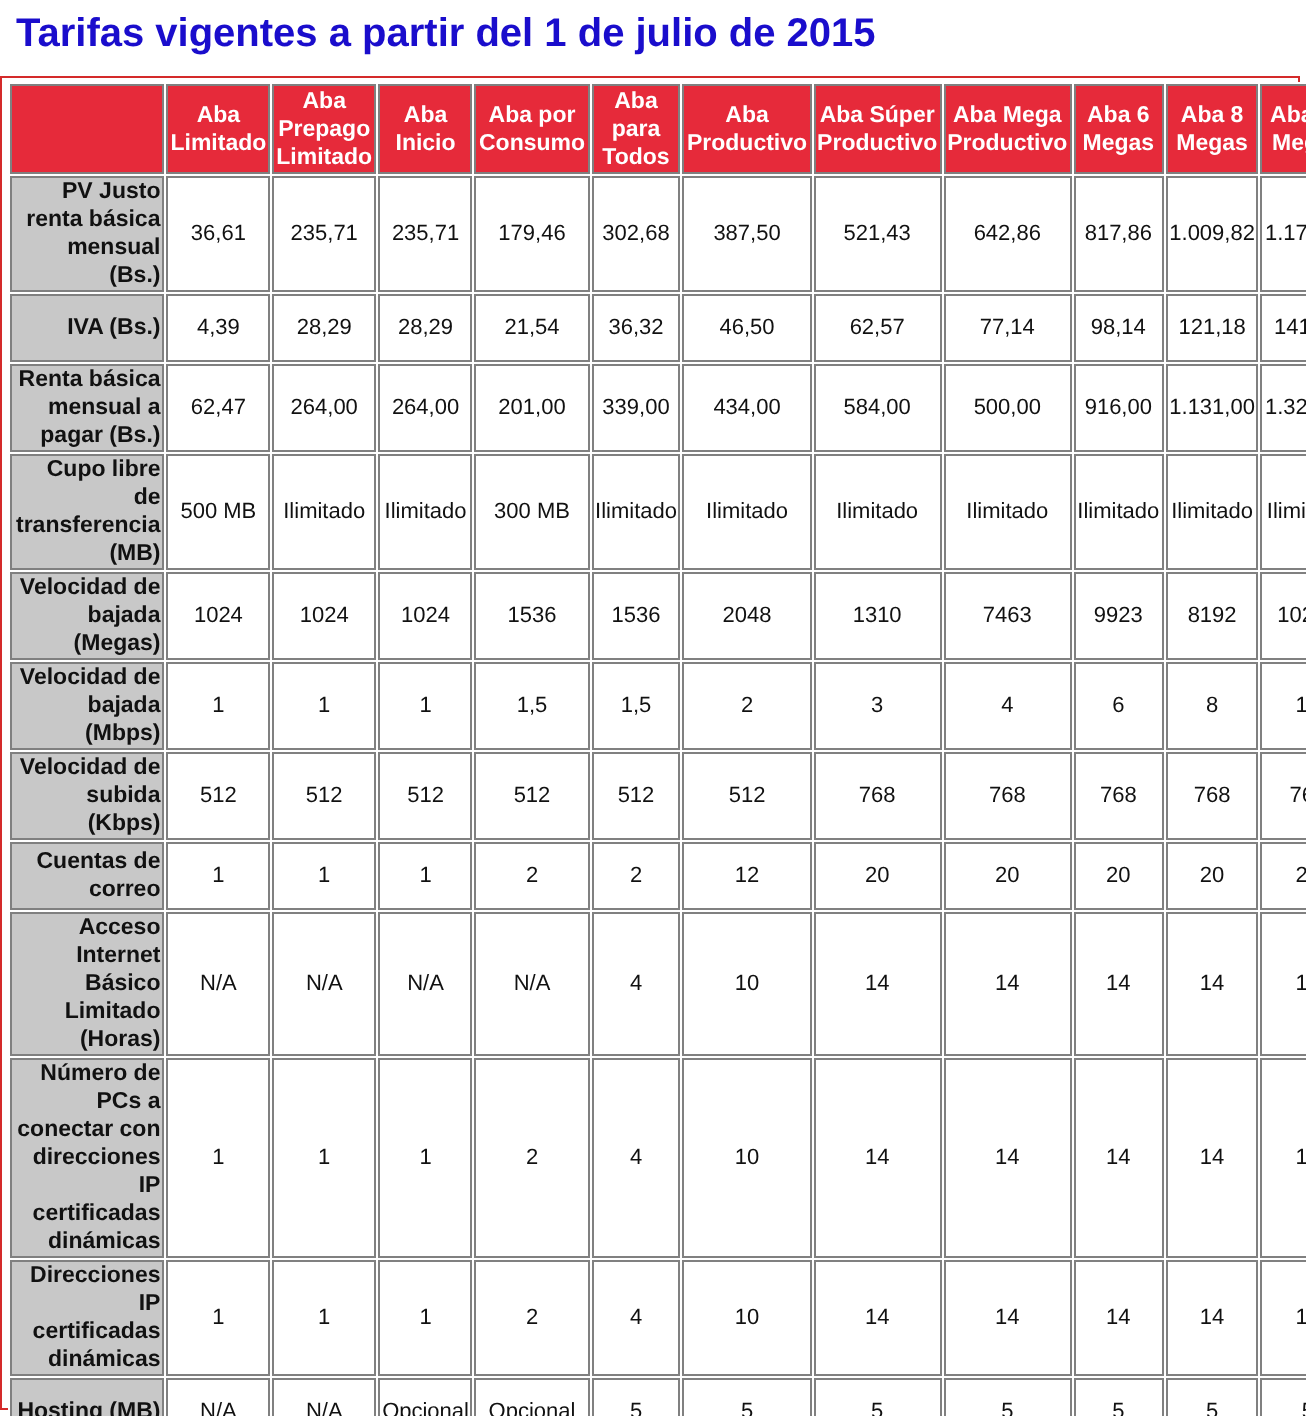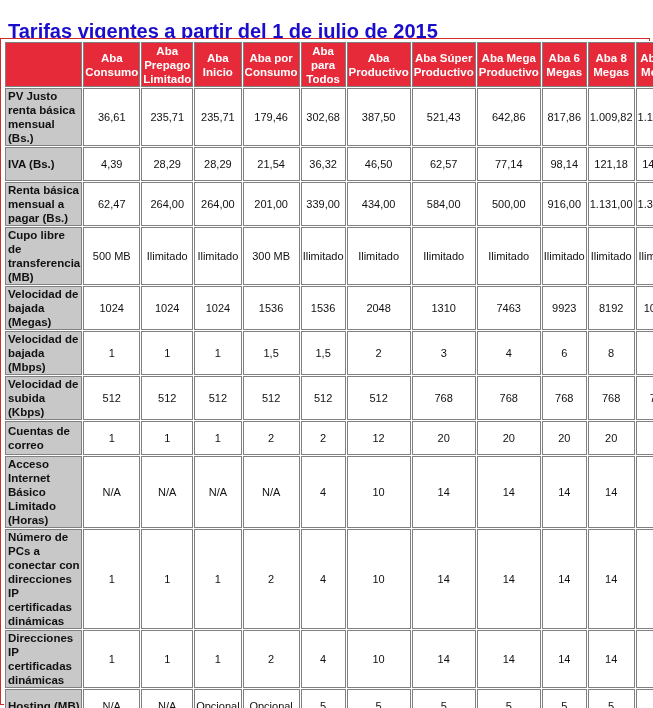--- a/index.html
+++ b/index.html
@@ -1,18 +1,18 @@
 <!DOCTYPE html>
 <html><head>
 <meta charset="utf-8">
 <style>
   html, body { margin:0; padding:0; background:#ffffff; }
   body { width:653px; height:708px; position:relative; overflow:hidden; font-family:"Liberation Sans", sans-serif; }
   .title {
-    position:absolute; left:8px; top:20px;
+    position:absolute; left:8px; top:6px;
     font-family:"Liberation Sans", sans-serif;
     font-weight:bold; font-size:20px; color:#1a0dcc; letter-spacing:0px;
     white-space:nowrap;
   }
   .frame {
     position:absolute; left:0px; top:38px; width:650px; height:667px;
     border:1px solid #d42a2a; box-sizing:border-box; background:#fff;
   }
   table.tarifas {
     position:absolute; left:4px; top:41px;
@@ -26,21 +26,21 @@
     border:1px solid #808080;
     padding:0 1px;
     text-align:center; vertical-align:middle;
     line-height:14px;
   }
   table.tarifas th.colhead {
     background:#e62a3a; color:#ffffff; font-weight:bold; font-size:11.5px;
   }
   table.tarifas th.corner { background:#e62a3a; }
   table.tarifas th.rowhead {
-    background:#c8c8c8; color:#111; font-weight:bold; text-align:left;
+    background:#c8c8c8; color:#111; font-weight:bold; text-align:right;
     font-size:11.5px; padding-left:2px;
   }
   table.tarifas td { background:#ffffff; font-size:11px; }
 </style>
 </head>
 <body>
 
 <div class="title">Tarifas vigentes a partir del 1 de julio de 2015</div>
 <div class="frame"></div>
 
@@ -55,21 +55,21 @@
       <col style="width:59px">
       <col style="width:60px">
     <col style="width:60px">
       <col style="width:37px">
       <col style="width:42px">
       <col style="width:42px">
   </colgroup>
   <thead>
     <tr style="height:45px">
       <th class="corner"></th>
-      <th class="colhead">Aba Consumo</th>
+      <th class="colhead">Aba Limitado</th>
       <th class="colhead">Aba Prepago Limitado</th>
       <th class="colhead">Aba Inicio</th>
       <th class="colhead">Aba por Consumo</th>
       <th class="colhead">Aba para Todos</th>
       <th class="colhead">Aba Productivo</th>
       <th class="colhead">Aba Súper Productivo</th>
       <th class="colhead">Aba Mega Productivo</th>
       <th class="colhead">Aba 6 Megas</th>
       <th class="colhead">Aba 8 Megas</th>
       <th class="colhead">Aba 10 Megas</th>

